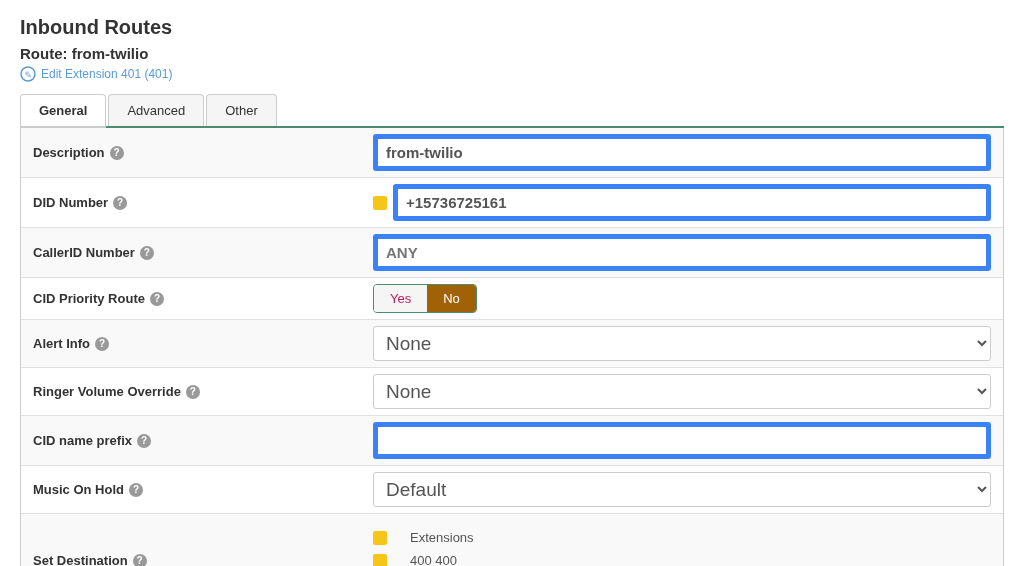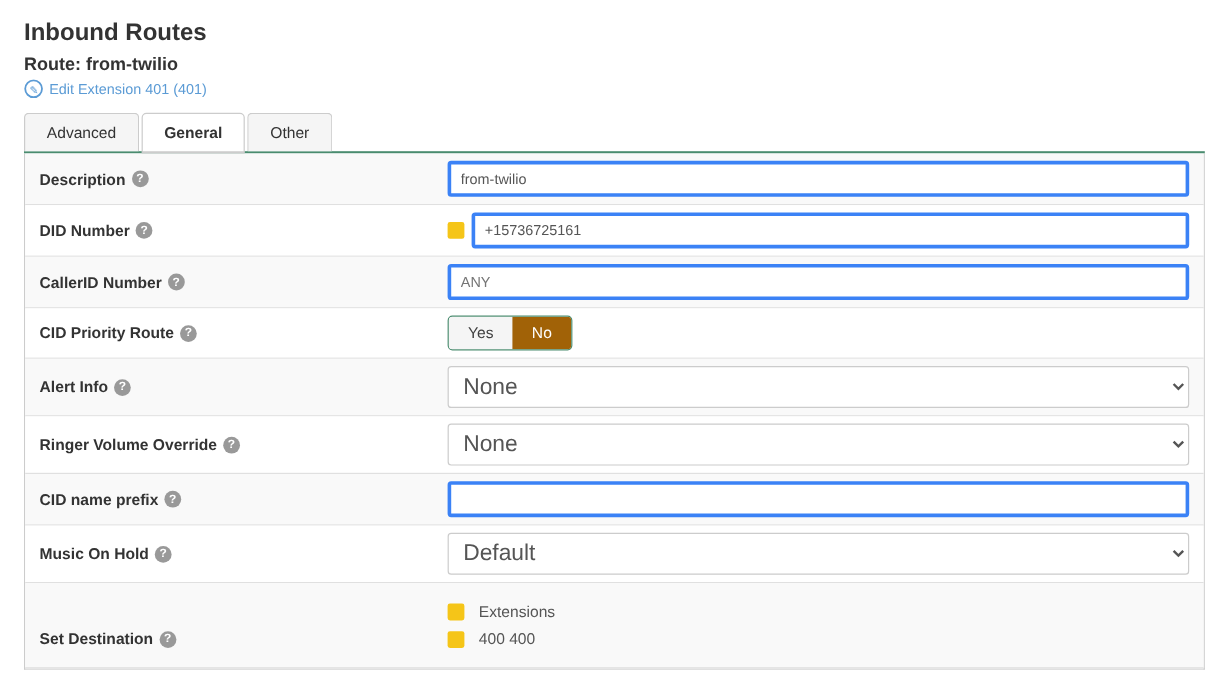--- a/index.html
+++ b/index.html
@@ -104,26 +104,27 @@
       cursor: pointer;
     }
     .field-value {
       flex: 1;
       padding: 6px 12px;
       display: flex;
       align-items: center;
     }
     .field-input {
       width: 100%;
-      border: 3px solid #3b82f6;
+      border: 5px solid #3b82f6;
       padding: 5px 8px;
-      font-size: 12px;
+      font-size: 15px;
       color: #555;
       border-radius: 3px;
       background: #fff;
+      font-weight: bold;
     }
     .field-input.placeholder-style {
       color: #aaa;
     }
     .did-input-wrapper {
       display: flex;
       align-items: center;
       width: 100%;
     }
     .yellow-indicator {
@@ -141,31 +142,31 @@
       border: 1px solid #4a8c6f;
       border-radius: 4px;
       overflow: hidden;
     }
     .toggle-btn {
       padding: 6px 16px;
       font-size: 13px;
       cursor: pointer;
       border: none;
       background: #f5f5f5;
-      color: #404040;
+      color: #be185d;
     }
     .toggle-btn.active {
       background: #a16207;
       color: #fff;
     }
     
     .destination-item {
       display: flex;
       align-items: center;
-      gap: 6px;
+      gap: 17px;
       padding: 2px 0;
     }
     .destination-text {
       font-size: 13px;
       color: #555;
     }
     .field-value-stack {
       flex: 1;
       padding: 6px 12px;
       display: flex;
@@ -189,22 +190,22 @@
 <div class="route-name">Route: from-twilio</div>
 <a class="edit-link">
   <svg class="edit-icon" viewBox="0 0 16 16" fill="none">
     <circle cx="8" cy="8" r="7" stroke="#5b9bd5" stroke-width="1.5" fill="none"></circle>
     <text x="4.5" y="12" font-size="9" fill="#5b9bd5" font-family="Arial">✎</text>
   </svg>
   <span>Edit Extension 401 (401)</span>
 </a>
 
 <div class="tabs">
+  <div class="tab active">General</div>
   <div class="tab">Advanced</div>
-  <div class="tab active">General</div>
   <div class="tab">Other</div>
 </div>
 
 <div class="form-container">
 
   <div class="form-row">
     <div class="field-label">
       <span>Description</span>
       <span class="help-icon">?</span>
     </div>

